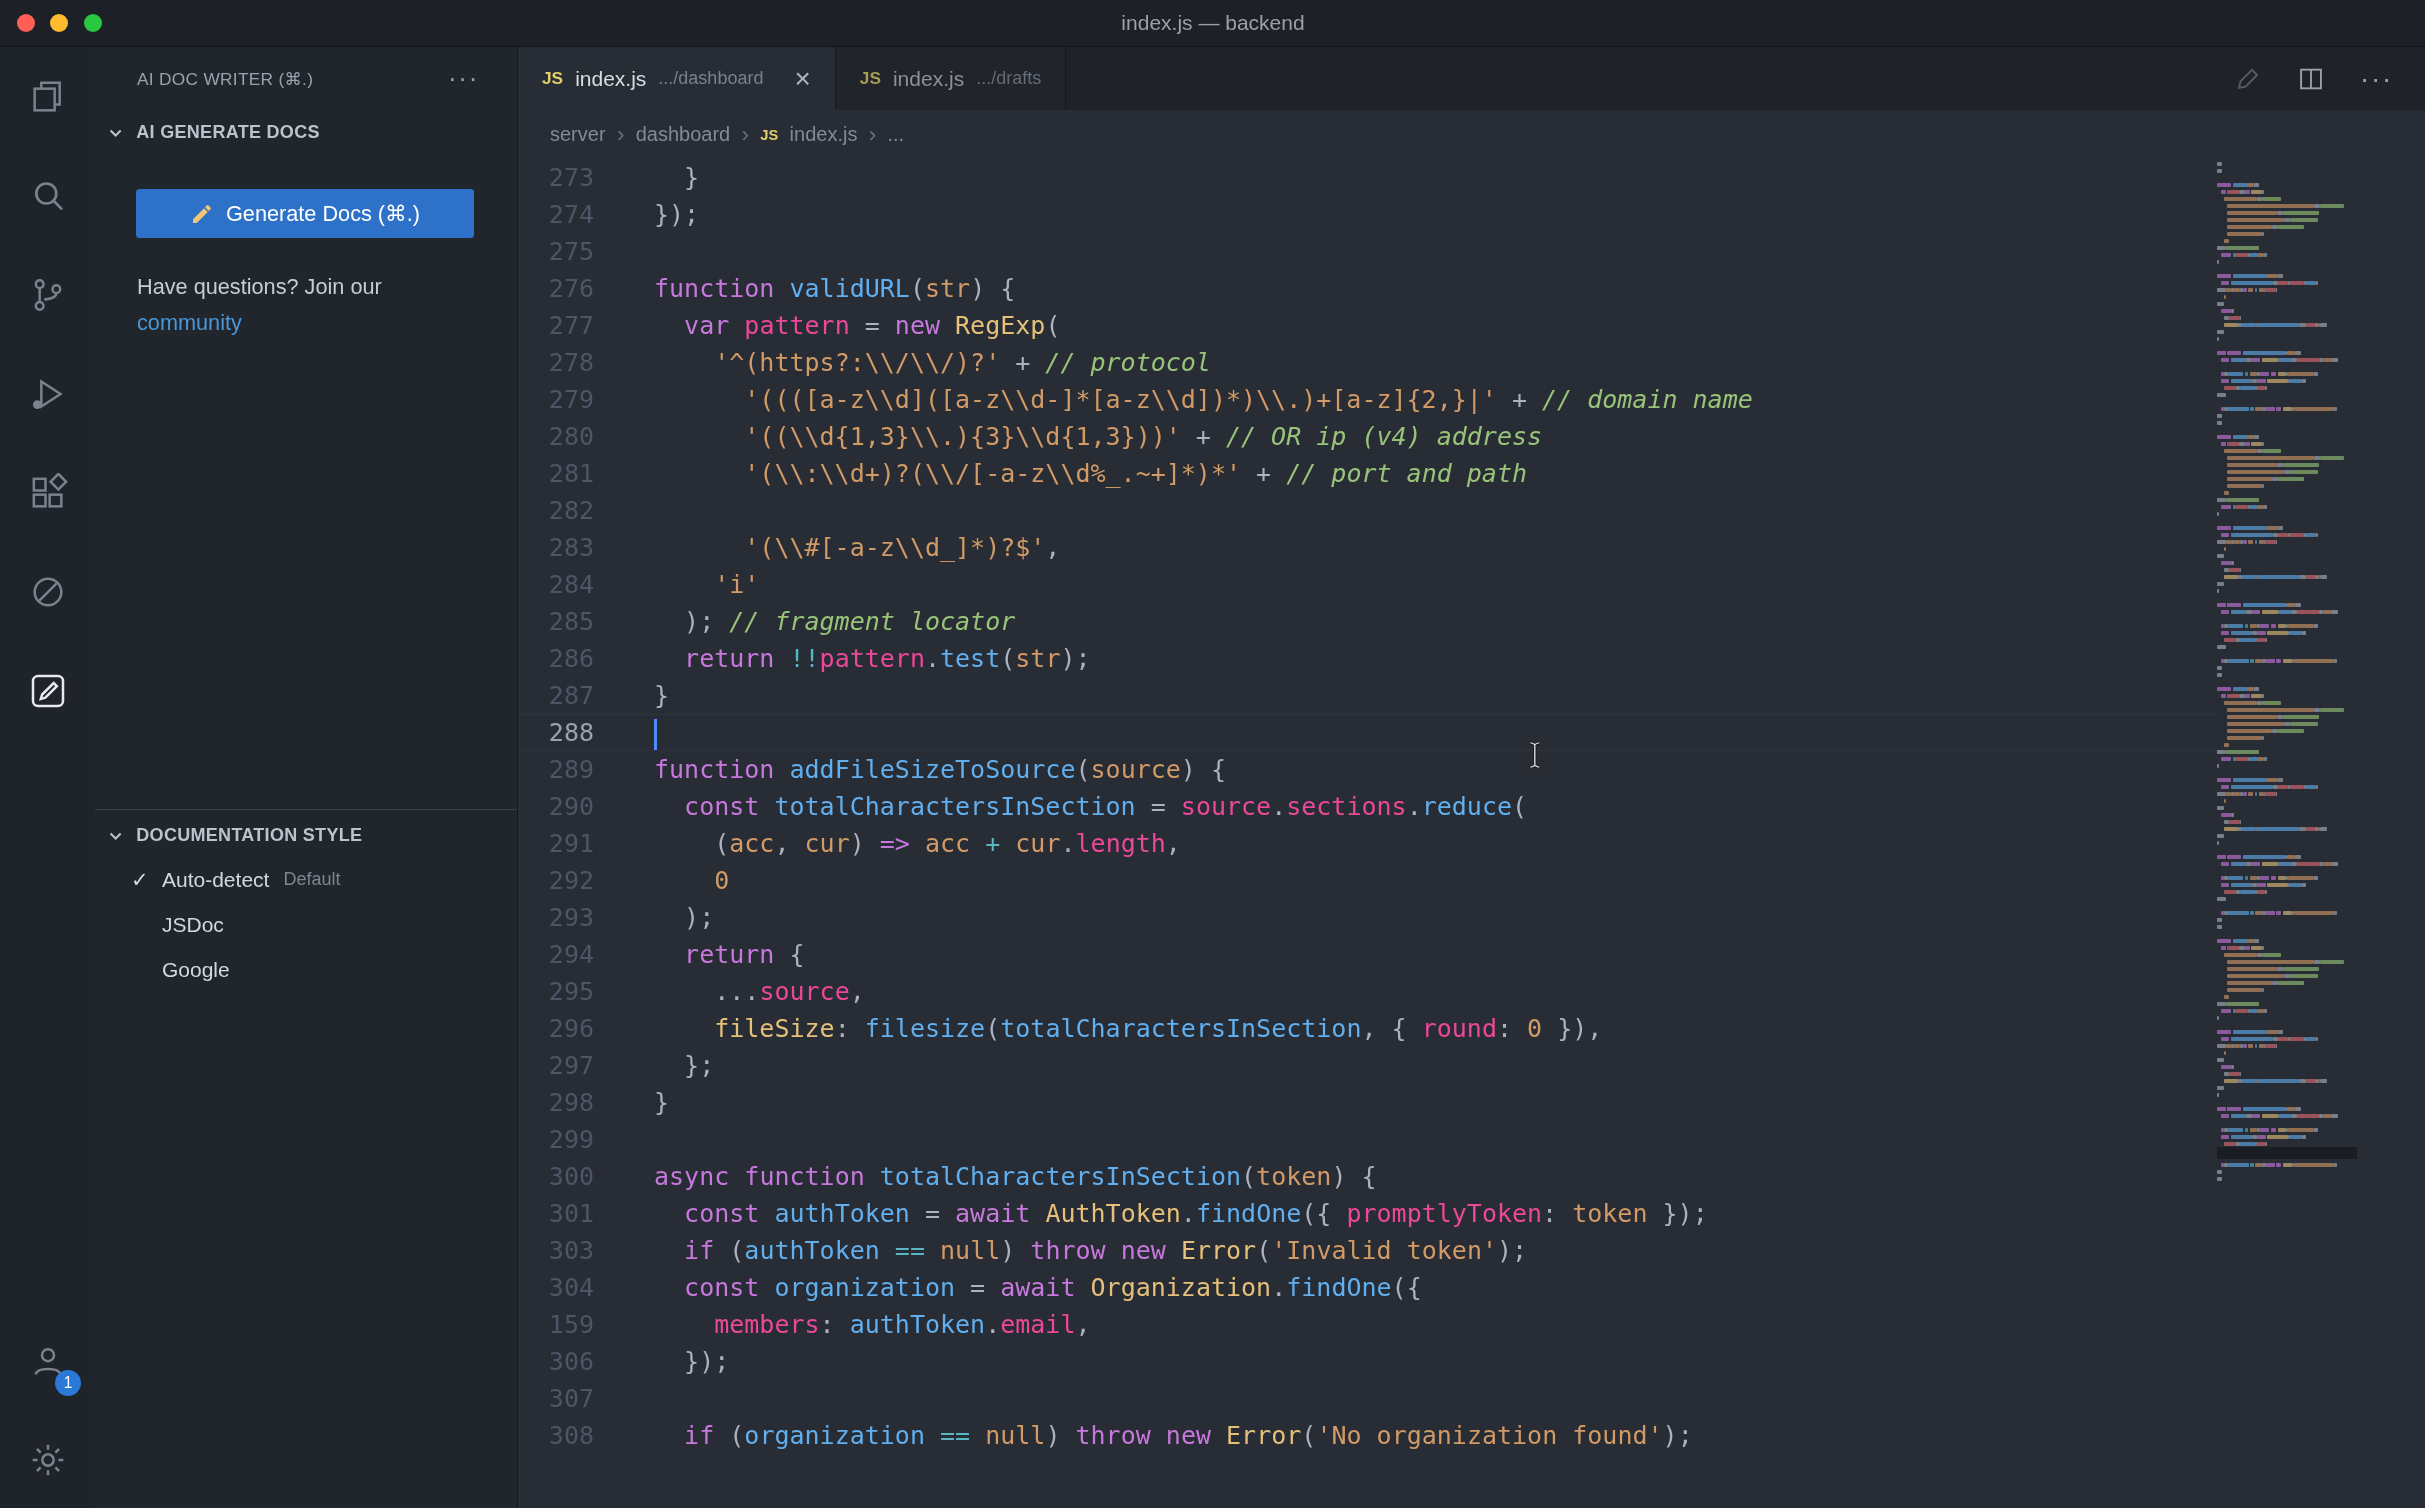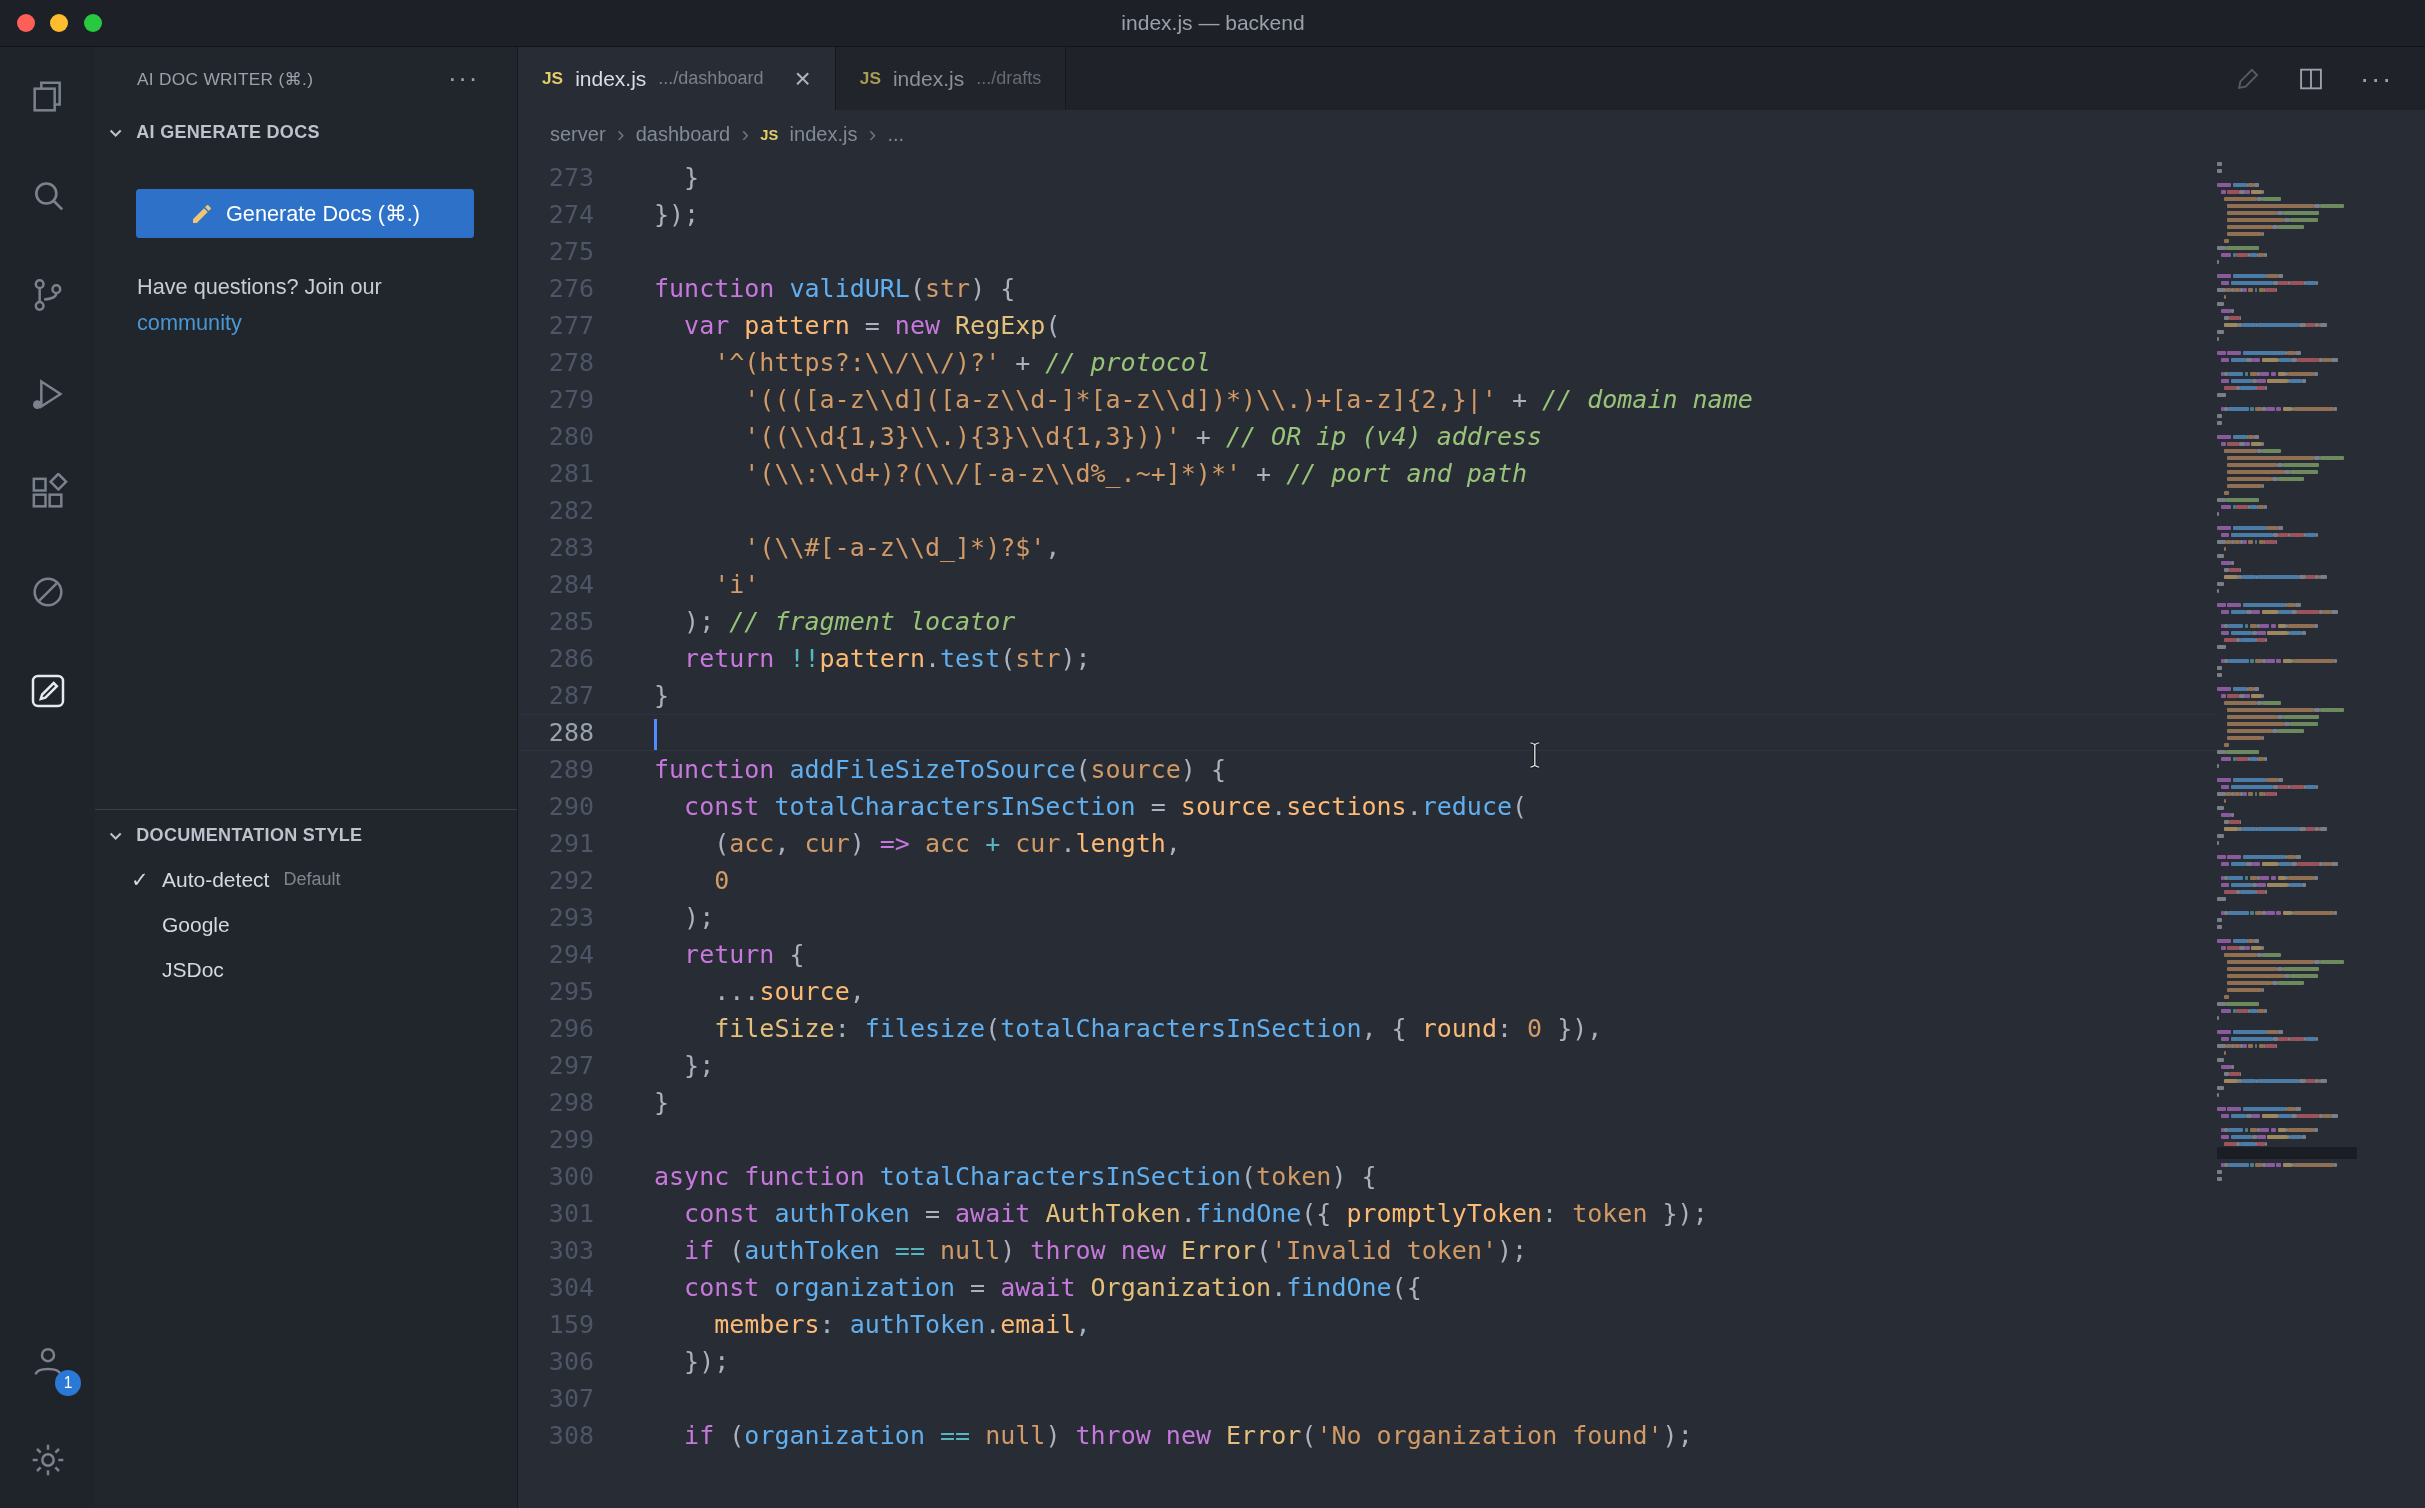--- a/index.html
+++ b/index.html
@@ -82,21 +82,21 @@
   .ln { width:76px; text-align:right; color:#4d5566; flex:none; user-select:none; cursor:pointer; }
   .lc { padding-left:60px; position:relative; }
   .code-line.current::before { content:""; position:absolute; left:0; right:0; top:0; bottom:0;
     border-top:0.9px solid #2e333d; border-bottom:0.9px solid #2e333d; pointer-events:none; }
   .code-line.current .ln { color:#9aa2ae; }
   .cursor { display:inline-block; width:2.6px; height:31px; background:#528bff; vertical-align:middle;
     animation:blink 1.1s step-end infinite; }
   @keyframes blink { 0%,49%{opacity:1} 50%,100%{opacity:0} }
 
   .tk-pln { color:#abb2bf; } .tk-kw { color:#c678dd; } .tk-fn { color:#61afef; }
-  .tk-cls { color:#e5c07b; } .tk-red { color:#fdba74; } .tk-orn { color:#d19a66; }
+  .tk-cls { color:#e5c07b; } .tk-red { color:#ec4899; } .tk-orn { color:#d19a66; }
   .tk-str { color:#d19a66; } .tk-cyn { color:#56b6c2; }
   .tk-cmt { color:#98c379; font-style:italic; }
 
   
   #minimap { width:140px; flex:none; position:relative; padding-top:1.7px; }
   .mm-row { height:7px; white-space:nowrap; overflow:hidden; }
   .mm-seg { display:inline-block; height:4.3px; margin-top:0.9px; border-radius:0.9px; opacity:.62; vertical-align:top; }
   .mm-band { position:absolute; left:0; right:0; top:988px; height:12px; background:#1a1d23; }
   #rgutter { width:69px; flex:none; }
 
@@ -208,25 +208,25 @@
           </svg>
         <span>DOCUMENTATION STYLE</span>
       </div>
       <div class="ds-row">
         <span class="check">✓</span>
         <span class="ds-label">Auto-detect</span>
         <span class="ds-suffix">Default</span>
       </div>
       <div class="ds-row">
         <span class="check hidden">✓</span>
-        <span class="ds-label">Google</span>
+        <span class="ds-label">JSDoc</span>
       </div>
       <div class="ds-row">
         <span class="check hidden">✓</span>
-        <span class="ds-label">JSDoc</span>
+        <span class="ds-label">Google</span>
       </div>
     </div>
   </aside>
 
   <section id="editor">
     <div id="tabbar">
       <div class="tab active">
         <span class="jsicon">JS</span>
         <span class="tab-title">index.js</span>
         <span class="tab-detail">.../dashboard</span>

